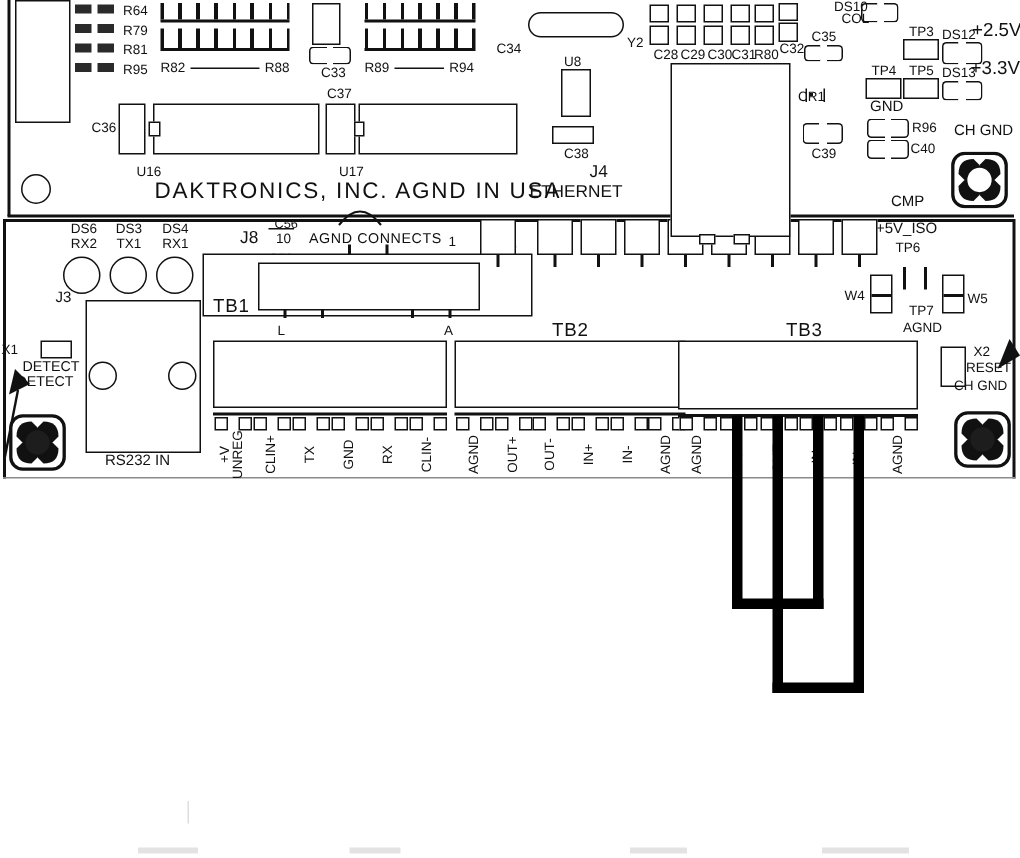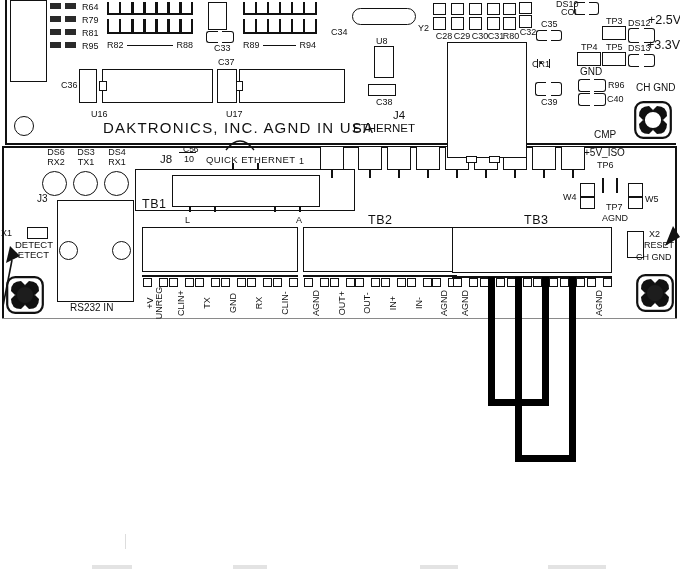--- a/index.html
+++ b/index.html
@@ -256,21 +256,21 @@
 <span class="lbl f10" style="left:37px;top:194px">J3</span>
 <div class="bx1" style="left:57px;top:200px;width:77px;height:102px"></div>
 <div class="cir" style="left:59px;top:241px;width:19px;height:19px;border-width:1.4px"></div>
 <div class="cir" style="left:112px;top:241px;width:19px;height:19px;border-width:1.4px"></div>
 <span class="lbl f10" style="left:70px;top:303px">RS232 IN</span>
 
 <span class="lbl ovl" style="left:136px;top:152px">C58</span>
 <span class="lbl f11" style="left:160px;top:154px">J8</span>
 <span class="lbl f85" style="left:183px;top:145px">C56</span>
 <span class="lbl" style="left:184px;top:155px">10</span>
-<span class="lbl" style="left:206px;top:155px;font-size:9.5px;letter-spacing:.4px">QUICK ETHERNET</span>
+<span class="lbl" style="left:206px;top:155px;font-size:9.5px;letter-spacing:.4px">AGND CONNECTS</span>
 <span class="lbl ovl f85" style="left:286px;top:147px">C57</span>
 <span class="lbl" style="left:299px;top:157px">1</span>
 <div class="bx1" style="left:135px;top:169px;width:220px;height:42px"></div>
 <div class="bx1" style="left:172px;top:175px;width:148px;height:32px"></div>
 <div class="ln" style="left:232px;top:163px;width:1.8px;height:7px"></div>
 <div class="ln" style="left:257px;top:163px;width:1.8px;height:7px"></div>
 <div class="ln" style="left:189px;top:206px;width:1.8px;height:6px"></div>
 <div class="ln" style="left:214px;top:206px;width:1.8px;height:6px"></div>
 <div class="ln" style="left:274px;top:206px;width:1.8px;height:6px"></div>
 <div class="ln" style="left:299px;top:206px;width:1.8px;height:6px"></div>

